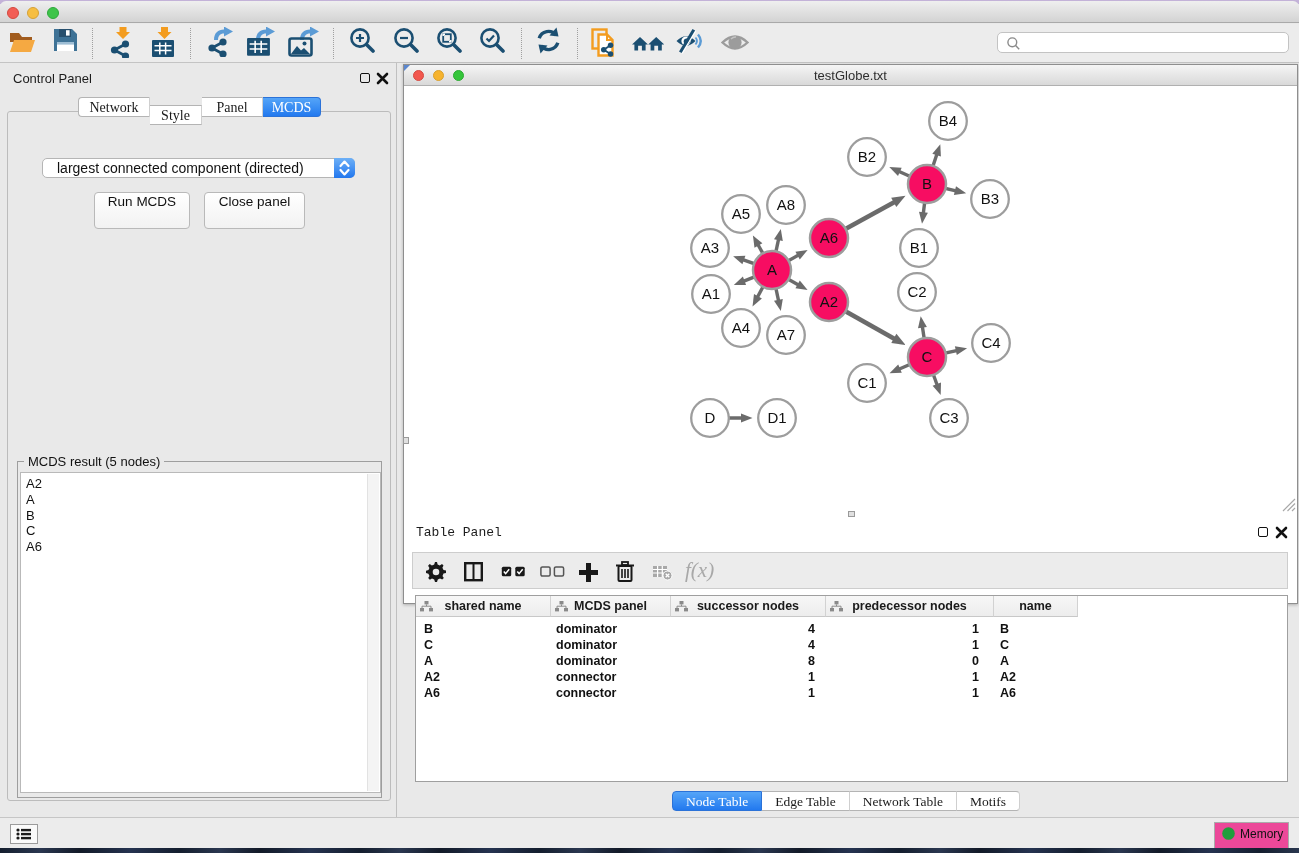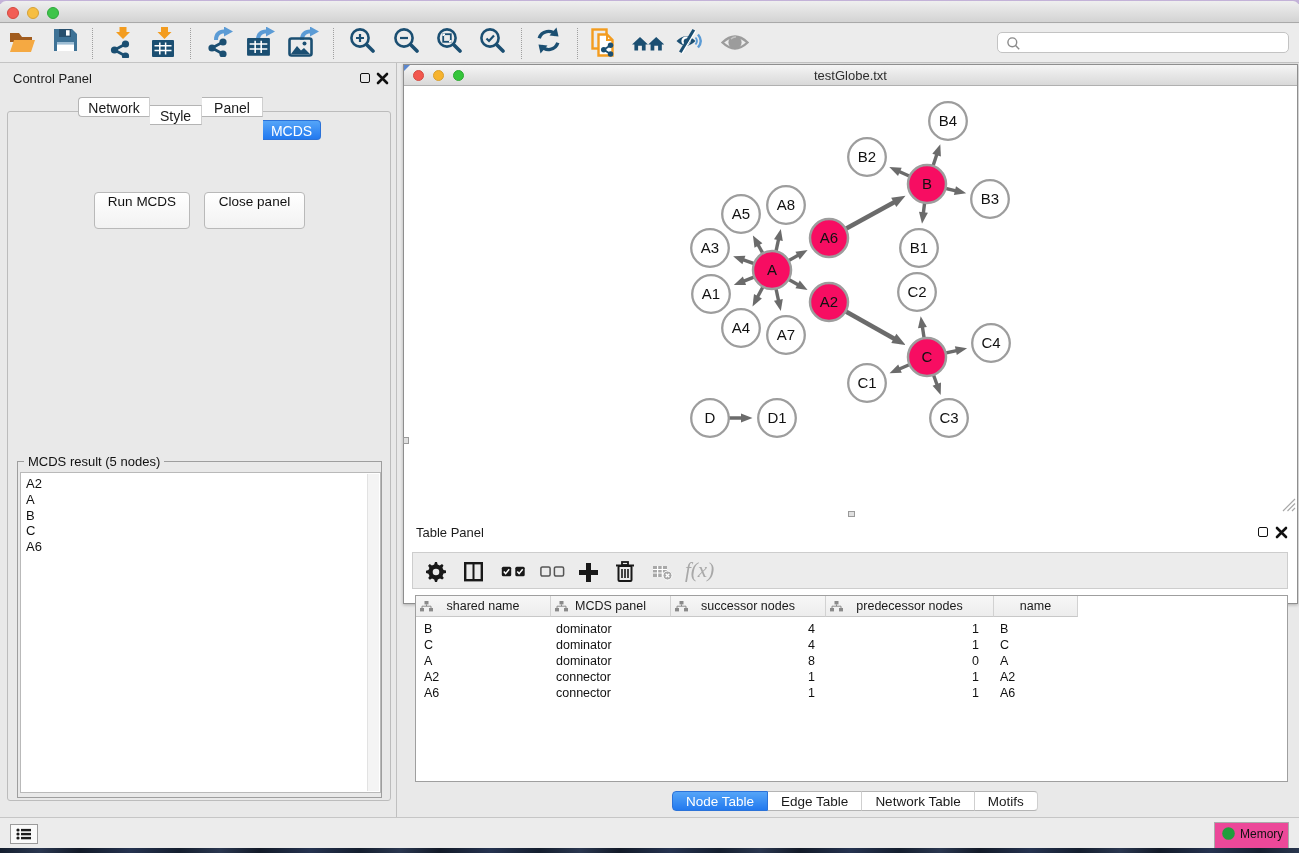--- a/index.html
+++ b/index.html
@@ -11,44 +11,44 @@
 .tl { position:absolute; border-radius:50%; }
 #toolbar { left:0; top:24px; width:1299px; height:39px; background:#ececec; border-bottom:1px solid #c4c4c4; }
 .sep { position:absolute; top:4px; height:31px; width:0; border-left:1px dotted #9f9f9f; }
 .ticon { position:absolute; top:27px; }
 #searchbox { left:997px; top:8px; width:292px; height:21px; background:#fff; border:1px solid #c3c3c3; border-radius:5px; }
 
 #cpanel { left:0; top:63px; width:397px; height:754px; background:#e9e9e9; border-right:1px solid #c0c0c0; }
 #cpanel .hdr { position:absolute; left:13px; top:8px; font-size:13px; color:#1c1c1c; }
 .pfloat { position:absolute; width:10px; height:10px; border:1.5px solid #111; border-radius:2px; }
 #cpsub { left:7px; top:48px; width:384px; height:690px; border:1px solid #bcbcbc; border-radius:3px; }
-.tabrow { position:absolute; display:flex; }
+.tabrow { position:absolute; display:flex;font-family:Liberation Serif, serif; }
 .tab { height:20px; line-height:20px; font-size:14px; color:#1a1a1a; background:#fff; border-top:1px solid #b4b4b4; border-bottom:1px solid #b4b4b4; border-right:1px solid #cfcfcf; padding:0 14px; text-align:center; }
 .tab.first { border-left:1px solid #b4b4b4; border-radius:4px 0 0 4px; }
-.tab.last { border-right:1px solid #b4b4b4; border-radius:0 4px 4px 0;margin-top:23px; }
+.tab.last { border-right:1px solid #b4b4b4; border-radius:0 4px 4px 0; }
 .tab.sel { background:linear-gradient(#55a5f8,#2279ef); color:#fff; border-color:#2b72d8; }
 #optlabel { left:0; top:73px; width:397px; text-align:center; font-size:14px; color:#111; }
 #dropdown { left:42px; top:95px; width:313px; height:20px; background:#fff; border:1px solid #b5b5b5; border-radius:5px; font-size:14px; color:#111; line-height:18px; padding-left:14px; }
 #ddbtn { position:absolute; right:-1px; top:-1px; width:21px; height:20px; border-radius:0 5px 5px 0; background:linear-gradient(#6db0f7,#2277ee); }
 .btn { position:absolute; height:37px; background:linear-gradient(#ffffff,#f2f2f2); border:1px solid #b9b9b9; border-radius:4px; font-size:13.5px; color:#111; text-align:center; line-height:17px; }
 #grpbox { left:17px; top:398px; width:365px; height:337px; border:1px solid #9e9e9e; }
 #grpbox .lbl { position:absolute; left:6px; top:-8px; background:#e9e9e9; padding:0 4px; font-size:13px; color:#111; }
 #grplist { position:absolute; left:2px; top:10px; width:361px; height:321px; background:#fff; border:1px solid #b9b9b9; }
 #grplist .items { position:absolute; left:5px; top:3px; font-size:13px; color:#111; line-height:15.8px; }
 #grpsb { position:absolute; right:1px; top:1px; width:12px; height:317px; background:#f4f4f4; border-left:1px solid #e2e2e2; }
 
 #iwin { left:403px; top:64px; width:895px; height:540px; background:#fff; border:1px solid #8e8e8e; box-shadow:0 1px 3px rgba(0,0,0,.25); }
 #iwin .tb { position:absolute; left:0; top:0; right:0; height:21px; background:linear-gradient(#f5f5f5,#d9d9d9); border-bottom:1px solid #b0b0b0; }
 #iwin .tb .t { position:absolute; left:0; right:0; top:3px; text-align:center; font-size:13px; color:#2e2e2e; }
 #canvas { position:absolute; left:0; top:22px; width:893px; height:426px; background:#fff; overflow:hidden; }
 
 #tpanel { left:398px; top:517px; width:901px; height:300px; }
-#tpanel .hdr { position:absolute; left:18px; top:8px; font-size:13px; color:#1c1c1c; }
+#tpanel .hdr { position:absolute; left:18px; top:8px; font-size:13px; color:#1c1c1c;font-family:Liberation Mono, monospace; }
 #ttoolbar { left:14px; top:35px; width:876px; height:37px; background:#ececec; border:1px solid #cdcdcd; }
-#ttable { left:17px; top:78px; width:873px; height:187px; background:#fff; border:1px solid #9f9f9f; }
+#ttable { left:17px; top:78px; width:873px; height:187px; background:#fff; border:1px solid #9f9f9f;font-weight:bold; }
 .th { position:absolute; top:0; height:21px; background:linear-gradient(#f7f7f7,#ededed); border-right:1px solid #d2d2d2; border-bottom:1px solid #c8c8c8; font-size:12.5px; color:#1a1a1a; text-align:center; line-height:21px; }
 .tr { position:absolute; font-size:12.5px; color:#111; height:16px; line-height:16px; }
 
 .btab { height:20px; line-height:20px; font-size:13.5px; color:#1a1a1a; background:#fff; border-top:1px solid #b4b4b4; border-bottom:1px solid #b4b4b4; border-right:1px solid #cfcfcf; padding:0 13px; }
 .btab.first { border-left:1px solid #b4b4b4; border-radius:4px 0 0 4px; }
 .btab.last { border-radius:0 4px 4px 0; }
 .btab.sel { background:linear-gradient(#55a5f8,#2279ef); color:#fff; border-color:#2b72d8; }
 
 #statusbar { left:0; top:817px; width:1299px; height:31px; background:#ececec; border-top:1px solid #c6c6c6; }
 #deskBot { left:0; top:848px; width:1299px; height:5px; background:repeating-linear-gradient(90deg,#141e2e 0,#2a3750 40px,#121a28 80px,#253350 130px,#141e2e 180px); }
@@ -202,20 +202,26 @@
   <div class="pfloat" style="left:360px;top:10px;"></div>
   <svg style="position:absolute;left:376px;top:9px" width="13" height="13" viewBox="0 0 13 13">
       <path d="M2 2 L11 11 M11 2 L2 11" stroke="#111" stroke-width="2.6" stroke-linecap="round"></path>
     </svg>
   <div class="abs" id="cpsub"></div>
   <div class="tabrow" style="left:78px;top:34px;">
     <div class="tab first" style="width:72px;padding:0;">Network</div>
     <div class="tab" style="width:52px;padding:0;margin-top:8px;">Style</div>
     <div class="tab" style="width:61px;padding:0;">Panel</div>
     <div class="tab last sel" style="width:58px;padding:0;">MCDS</div>
+  </div>
+  <div class="abs" id="dropdown">largest connected component (directed)
+    <div id="ddbtn"><svg width="21" height="20" viewBox="0 0 21 20">
+          <path d="M6.5 8 L10.5 3.6 L14.5 8" fill="none" stroke="#fff" stroke-width="2.2" stroke-linejoin="round" stroke-linecap="round"></path>
+          <path d="M6.5 12 L10.5 16.4 L14.5 12" fill="none" stroke="#fff" stroke-width="2.2" stroke-linejoin="round" stroke-linecap="round"></path>
+        </svg></div>
   </div>
   <div class="btn" style="left:94px;top:129px;width:96px;">Run MCDS</div>
   <div class="btn" style="left:204px;top:129px;width:101px;">Close panel</div>
   <div class="abs" id="grpbox">
     <div class="lbl">MCDS result (5 nodes)</div>
     <div id="grplist">
       <div class="items">A2<br>A<br>B<br>C<br>A6</div>
       <div id="grpsb"></div>
     </div>
   </div>

